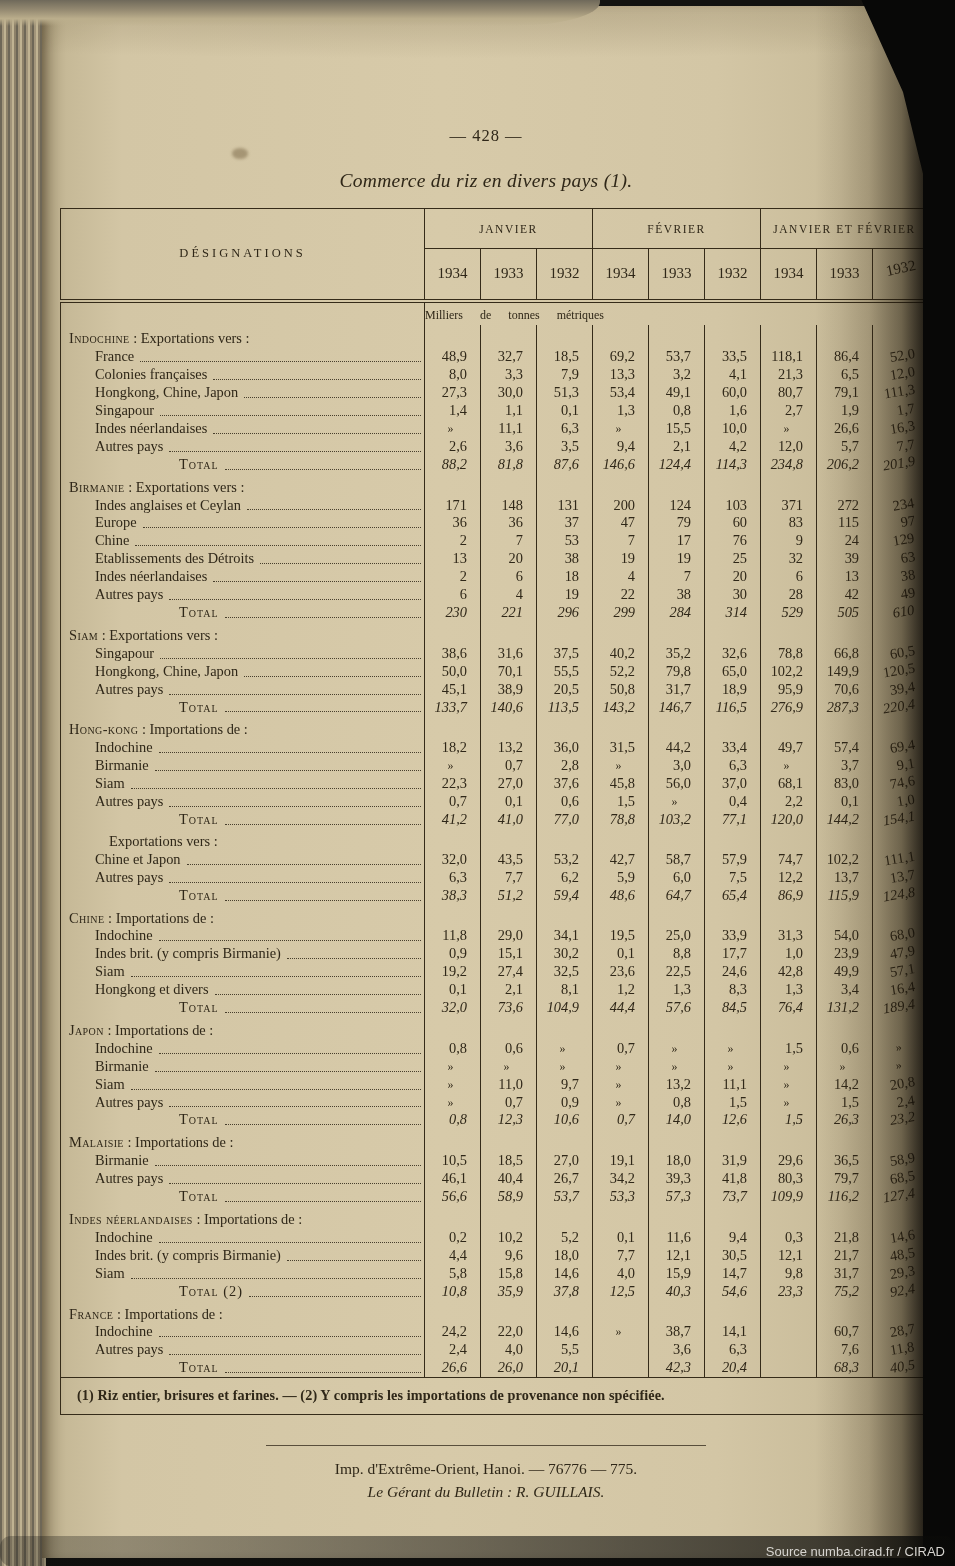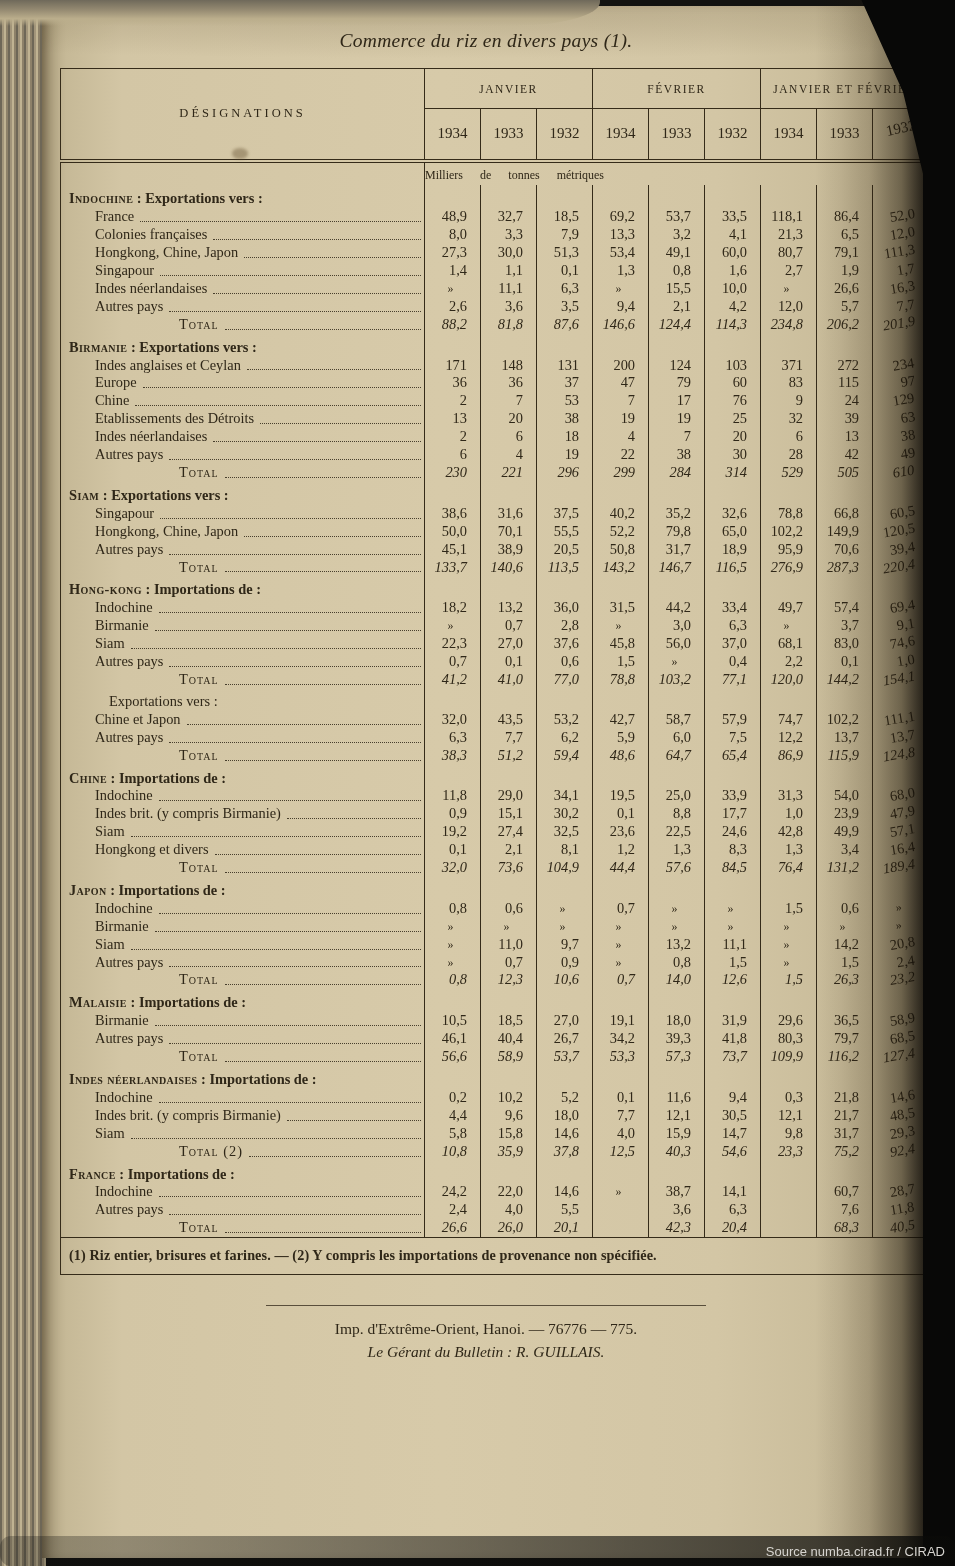--- a/index.html
+++ b/index.html
@@ -79,34 +79,34 @@
   td.c-lbl { font-size: 15px; white-space: nowrap; overflow: hidden; }
   td.c-num { text-align: right; padding-right: 13px; border-left: 1px solid var(--line); }
   td.c-num.grp { border-left-width: 1.6px; }
   td.c-num.ditto { text-align: center; padding-right: 4px; font-size: 12px; }
   .tilt { display: inline-block; transform: rotate(-9deg) translate(0,-1px); }
 
   tr.unitrow td.unit {
     font-size: 12px; word-spacing: 14px;
     padding: 4px 0 1px; border-left: 1.6px solid var(--line);
   }
-  tr.sec td.c-lbl { padding: 5px 0 0 8px; font-weight: bold; }
+  tr.sec td.c-lbl { padding: 5px 0 0 8px; }
   .secname { font-variant: small-caps; letter-spacing: .4px; }
   tr.subsec td.c-lbl { padding-top: 4px; }
   .sub { display: block; padding-left: 48px; }
   .lblwrap { display: flex; align-items: flex-end; padding-left: 34px; }
   .lblwrap .dots { flex: 1; margin: 0 3px 4px 6px; border-bottom: 1.6px dotted rgba(47,39,24,.85); }
   tr.total .lblwrap { padding-left: 118px; }
   tr.total .txt { font-variant: small-caps; letter-spacing: 1px; }
   tr.total td.c-num { font-style: italic; }
 
   .rice tfoot td.footnote {
     border-top: 1.2px solid var(--line);
     font-size: 14.2px; font-weight: bold; letter-spacing: .1px;
-    padding: 9px 8px 10px 8px; white-space: nowrap; overflow: hidden;
+    padding: 9px 8px 10px 16px; white-space: nowrap; overflow: hidden;
   }
 
   .rule { width: 440px; border: 0; border-top: 1.6px solid rgba(58,48,32,.8); margin: 30px auto 14px; }
   .imprint { text-align: center; font-size: 15.5px; }
   .gerant  { text-align: center; font-size: 15.5px; font-style: italic; margin-top: 5px; }
 
   .source-bar {
     position: absolute; left: 0; bottom: 0; width: 100%; height: 30px;
     display: flex; align-items: center; justify-content: flex-end;
     padding-right: 10px; z-index: 6;
@@ -117,20 +117,21 @@
 </style>
 </head>
 <body>
 
 <div class="scene">
   <div class="edges-left"></div>
   <div class="top-pages"></div>
 
   <div class="paper">
     <div class="stain"></div>
+    <div class="pageno">— 428 —</div>
     <div class="title">Commerce du riz en divers pays (1).</div>
 
     <table class="rice">
       <colgroup>
         <col style="width:364px">
         <col style="width:56px">
           <col style="width:56px">
           <col style="width:56px">
         <col style="width:56px">
           <col style="width:56px">

